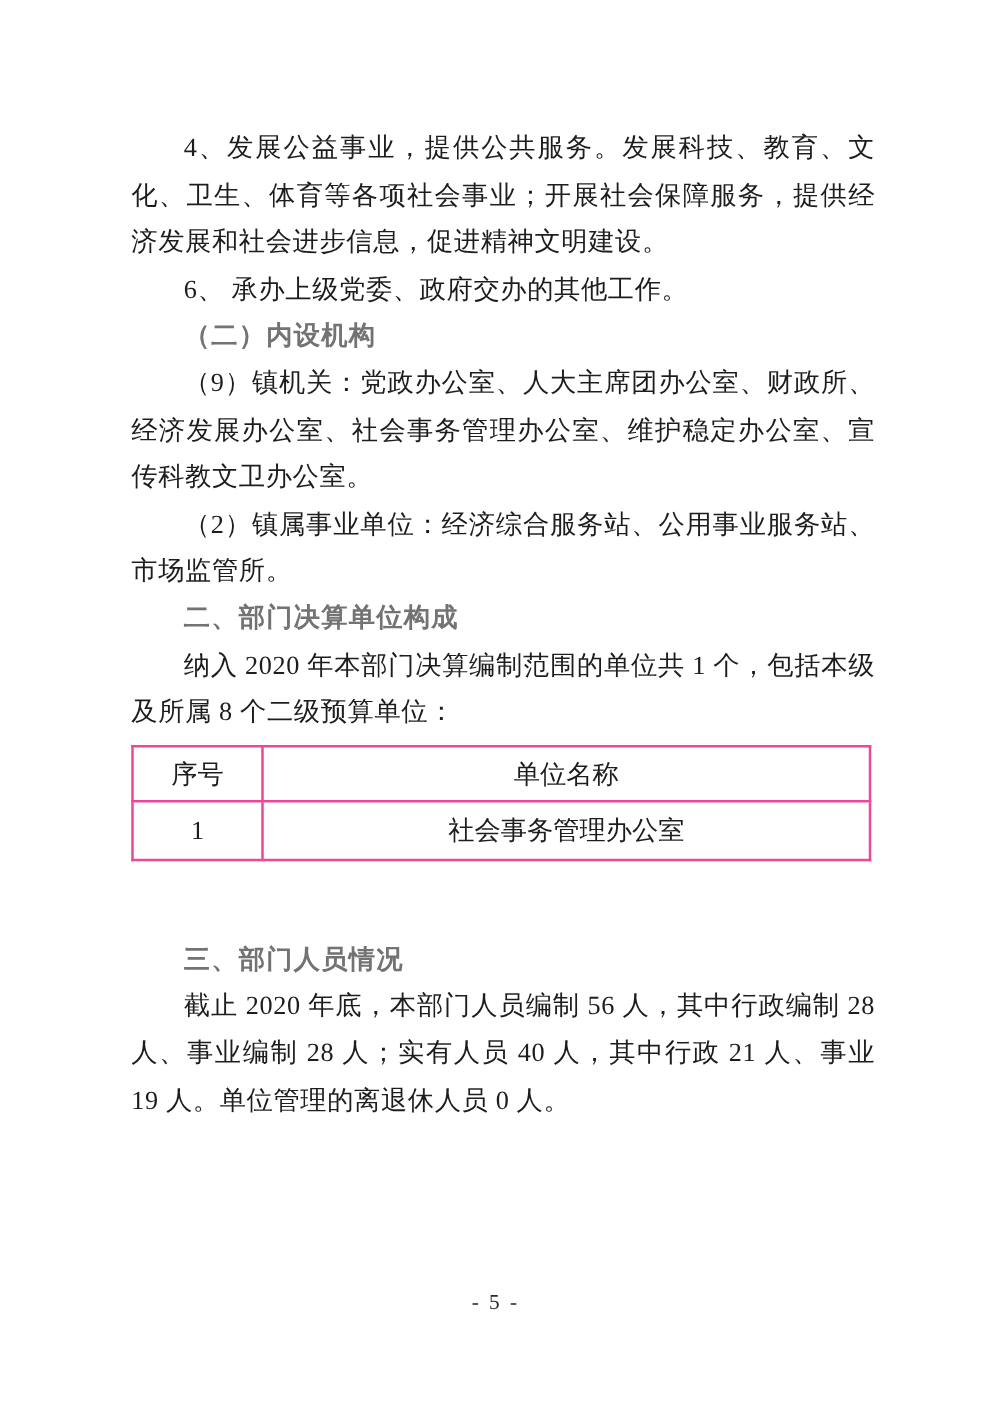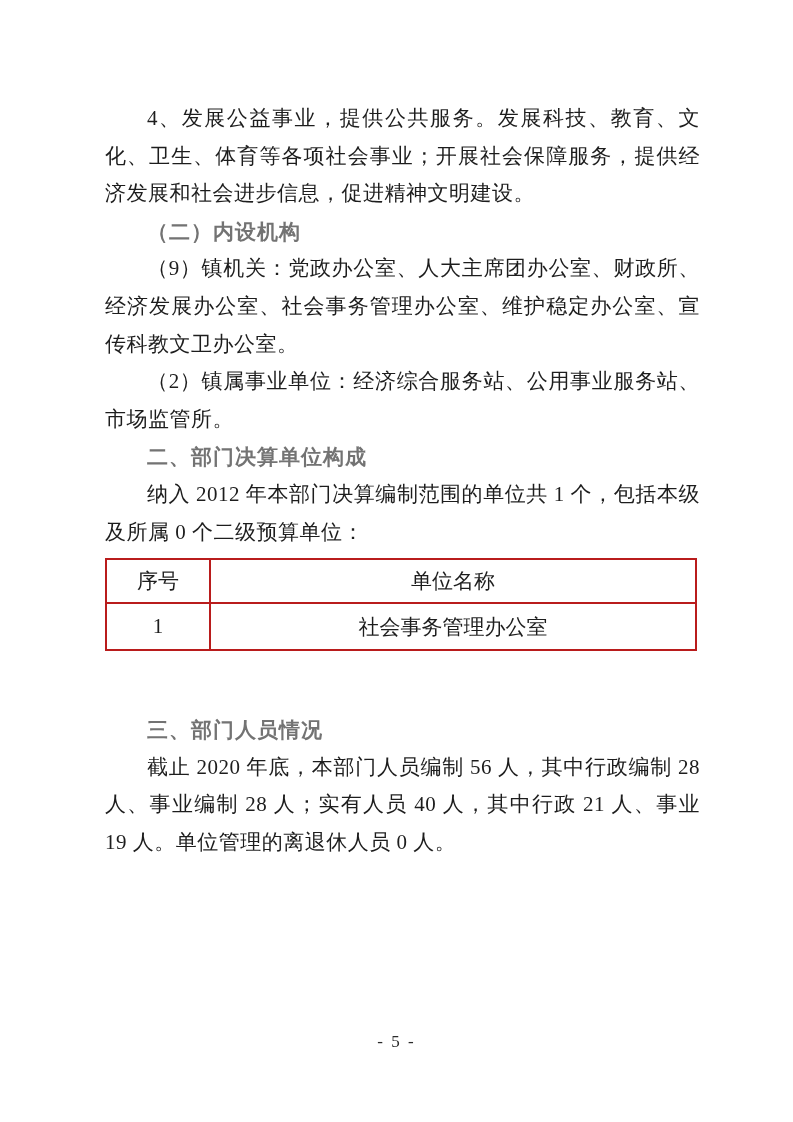--- a/index.html
+++ b/index.html
@@ -42,21 +42,21 @@
     letter-spacing: 1px;
     color: #737373;
   }
   table.units {
     margin-top: 7px;
     width: 592px;
     border-collapse: collapse;
     table-layout: fixed;
   }
   table.units th, table.units td {
-    border: 2px solid #b91c1c;
+    border: 2px solid #ec4899;
     text-align: center;
     vertical-align: middle;
     font-weight: normal;
     font-size: 21px;
     padding: 0;
   }
   table.units .col-index { width: 104px; }
   table.units tr.hdr  th { height: 44px; }
   table.units tr.data td { height: 47px; }
   .section3 { margin-top: 60px; }
@@ -73,30 +73,31 @@
 </style>
 </head>
 <body>
 
 <div class="page">
   <div class="content">
 
     <p class="body">4、发展公益事业，提供公共服务。发展科技、教育、文化、卫生、体育等各项社会事业；开展社会保障服务，提供经济发展和社会进步信息，促进精神文明建设。</p>
 
 
+    <p class="body">6、 承办上级党委、政府交办的其他工作。</p>
 
     <h3 class="heading">（二）内设机构</h3>
 
     <p class="body">（9）镇机关：党政办公室、人大主席团办公室、财政所、经济发展办公室、社会事务管理办公室、维护稳定办公室、宣传科教文卫办公室。</p>
 
     <p class="body">（2）镇属事业单位：经济综合服务站、公用事业服务站、市场监管所。</p>
 
     <h3 class="heading">二、部门决算单位构成</h3>
 
-    <p class="body">纳入 2012 年本部门决算编制范围的单位共 1 个，包括本级及所属 0 个二级预算单位：</p>
+    <p class="body">纳入 2020 年本部门决算编制范围的单位共 1 个，包括本级及所属 8 个二级预算单位：</p>
 
     <table class="units">
       <tbody>
         <tr class="hdr">
           <th class="col-index">序号</th>
           <th>单位名称</th>
         </tr>
         <tr class="data">
           <td class="col-index">1</td>
           <td>社会事务管理办公室</td>

